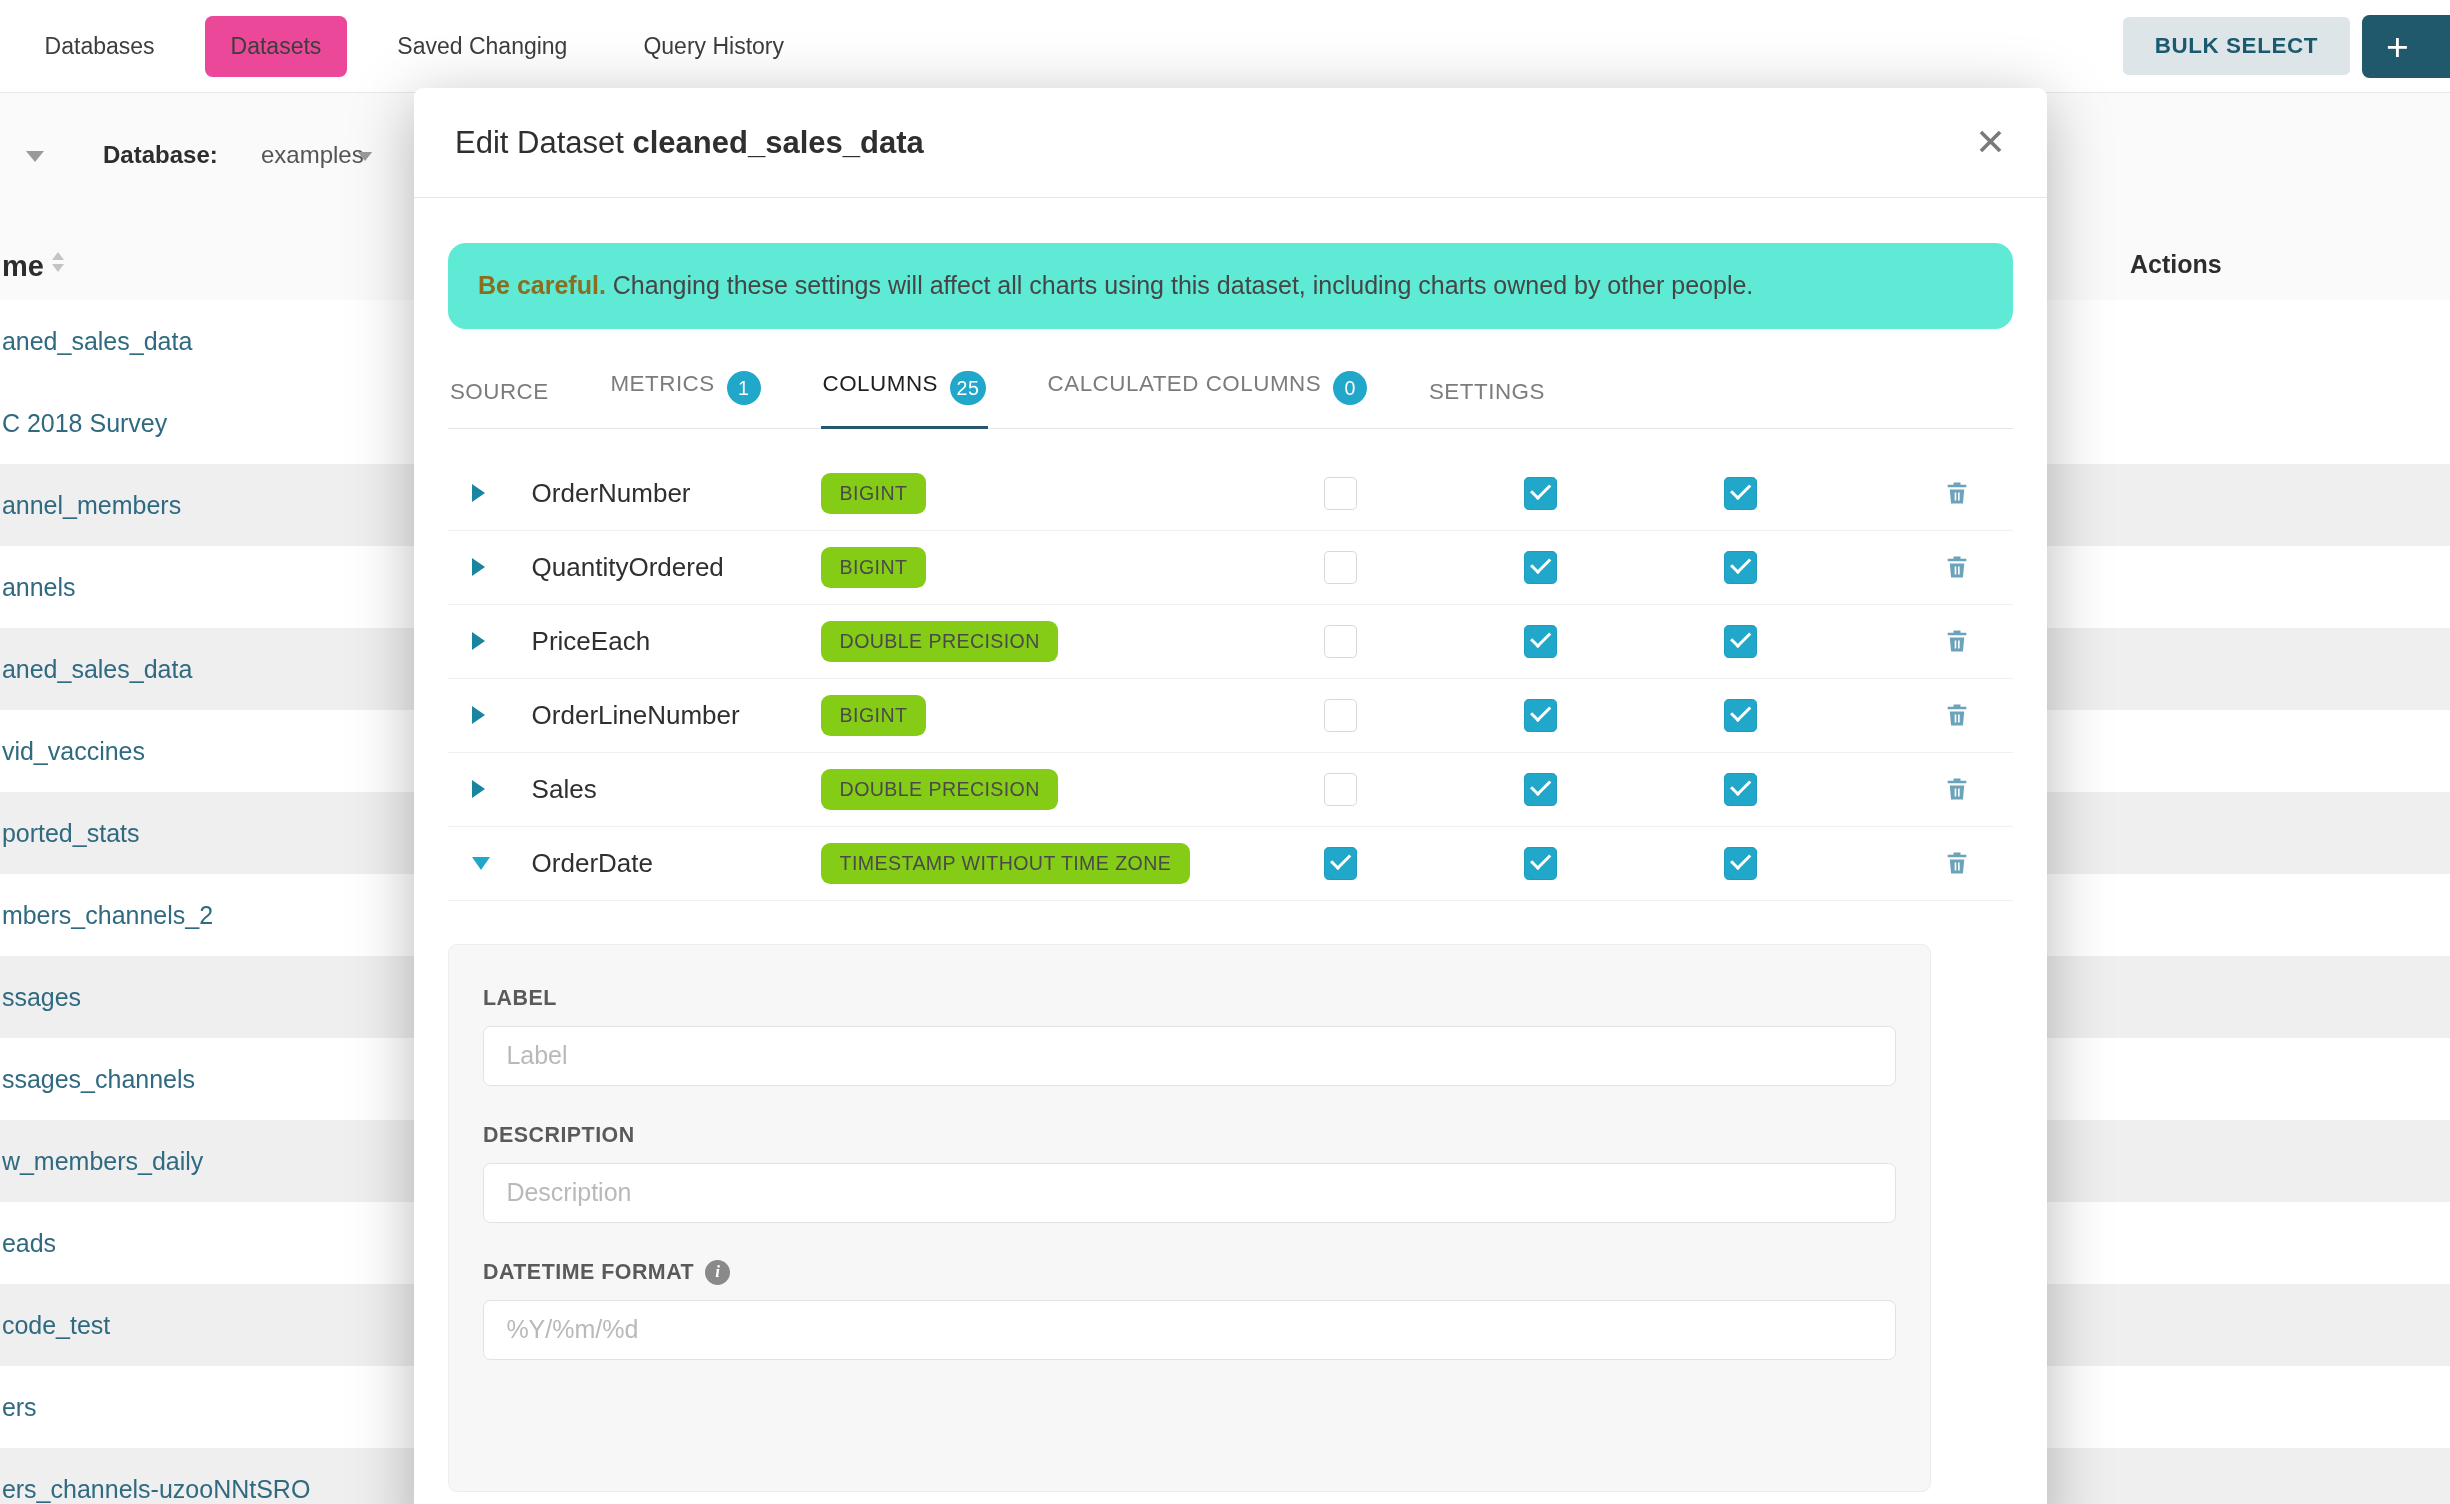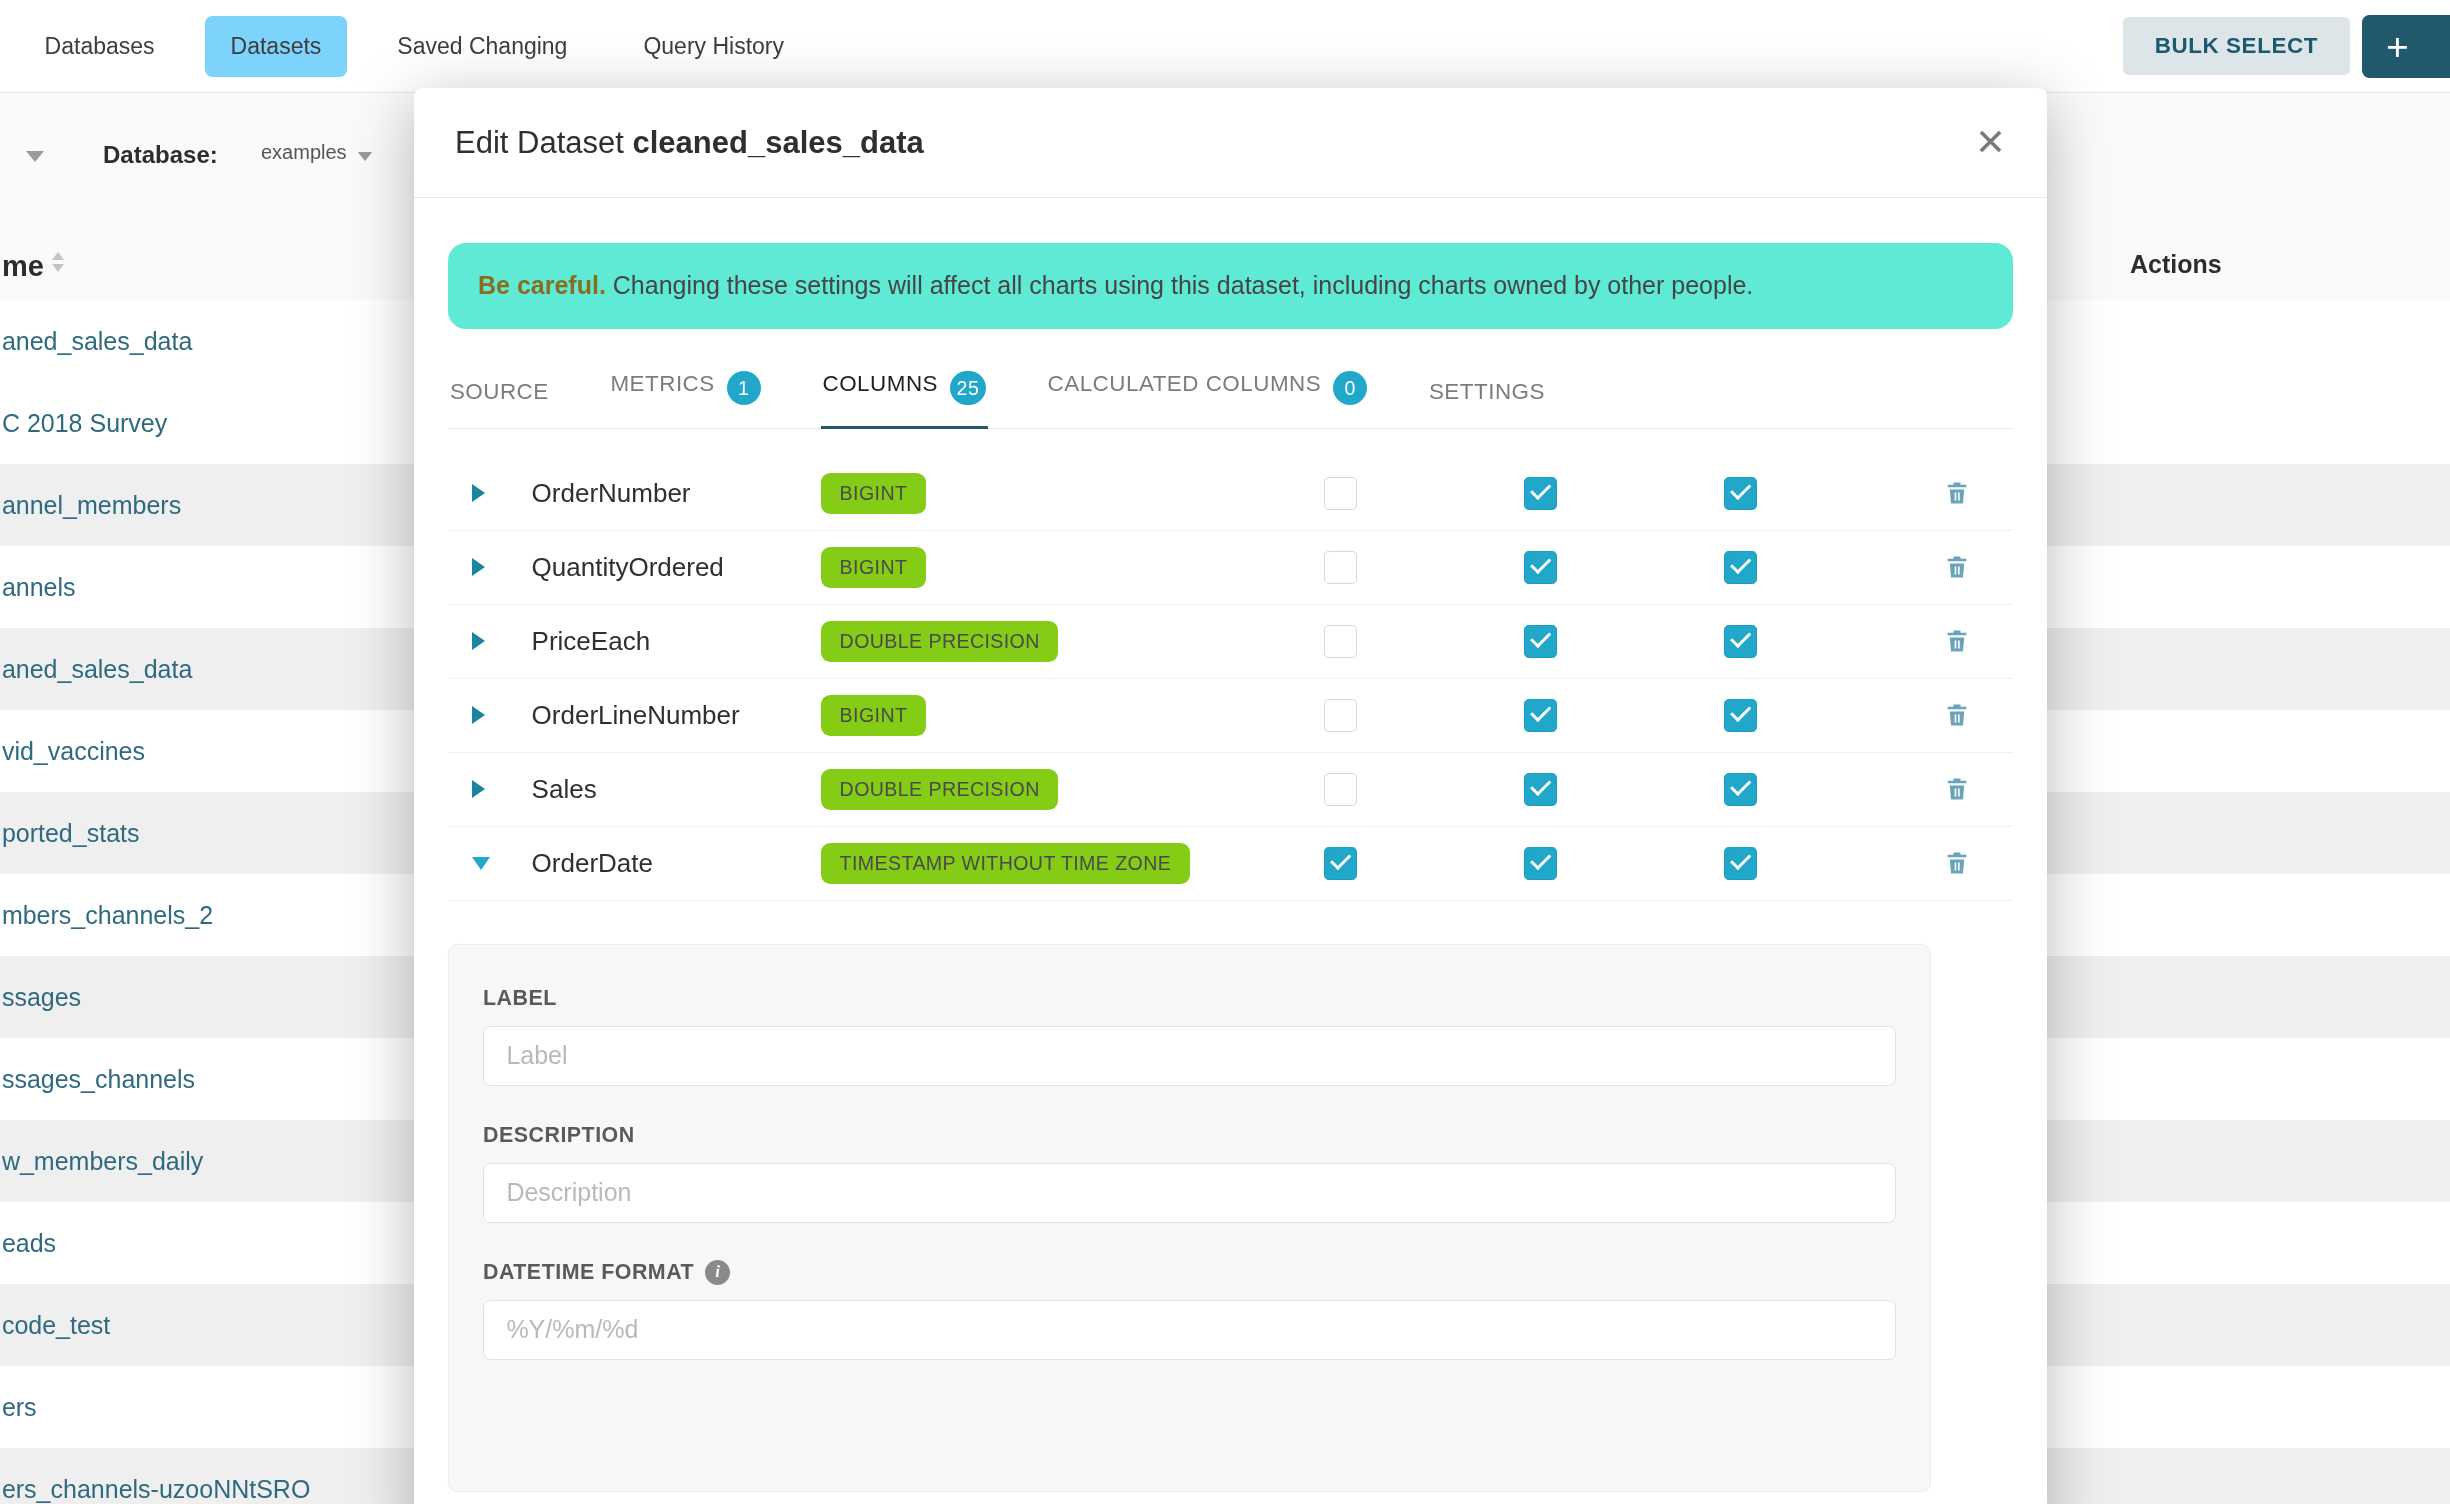--- a/index.html
+++ b/index.html
@@ -6,36 +6,36 @@
   .stage{position:relative;width:2450px;height:1505px;overflow:hidden;background:#fafafa;
          font-family:"Liberation Sans",sans-serif;color:#2d2d2d;}
 
   
   .topnav{position:absolute;top:0;left:0;right:0;height:93px;background:#fff;
           border-bottom:0.9px solid #e8e8e8;display:flex;align-items:center;
           padding-left:18.6px;box-sizing:border-box;z-index:5;}
   .nav-tabs{display:flex;align-items:center;}
   .nav-item{font-size:23px;color:#3d3d3d;padding:17px 26px;margin-right:24px;
             border-radius:7.5px;cursor:pointer;white-space:nowrap;}
-  .nav-item.active{background:#7dd3fc;}
+  .nav-item.active{background:#ec4899;}
   .nav-spacer{flex:1;}
   .bulk-btn{font-size:22.4px;font-weight:600;letter-spacing:0.6px;color:#1b5a6e;
             background:#dde5e9;border:none;border-radius:5.6px;padding:16px 32px;
             margin-right:100px;font-family:inherit;cursor:pointer;}
   .add-btn{position:absolute;right:-15px;top:15px;width:103px;height:63px;background:#20596b;
            color:#fff;font-size:39px;border-radius:7.5px;display:flex;align-items:center;
            justify-content:flex-start;padding-left:24px;box-sizing:border-box;cursor:pointer;}
 
   
   .filterbar{position:absolute;top:93px;left:0;right:0;height:112px;}
   .tri-down{width:0;height:0;border-left:9.3px solid transparent;border-right:9.3px solid transparent;
             border-top:11.2px solid #9a9a9a;}
   .fb-chev{position:absolute;left:26px;top:58px;}
   .db-label{position:absolute;left:103px;top:48px;font-size:24px;font-weight:700;color:#2d2d2d;}
-  .db-value{position:absolute;left:261px;top:48px;font-size:20px;color:#555;}
+  .db-value{position:absolute;left:261px;top:48px;font-size:24px;color:#555;}
   .db-chev{position:absolute;left:356px;top:58px;transform:scale(.8);}
 
   .list-header{position:absolute;top:224px;left:0;right:0;height:76px;}
   .name-h{position:absolute;left:1.9px;top:26px;font-size:29px;font-weight:700;}
   .sort-icon{position:absolute;left:52px;top:28px;display:flex;flex-direction:column;gap:3.7px;cursor:pointer;}
   .sort-icon .up{width:0;height:0;border-left:6.5px solid transparent;border-right:6.5px solid transparent;
                  border-bottom:8.4px solid #c4c4c4;}
   .sort-icon .dn{width:0;height:0;border-left:6.5px solid transparent;border-right:6.5px solid transparent;
                  border-top:8.4px solid #c4c4c4;}
   .actions-h{position:absolute;left:2130px;top:26px;font-size:25px;font-weight:700;}

